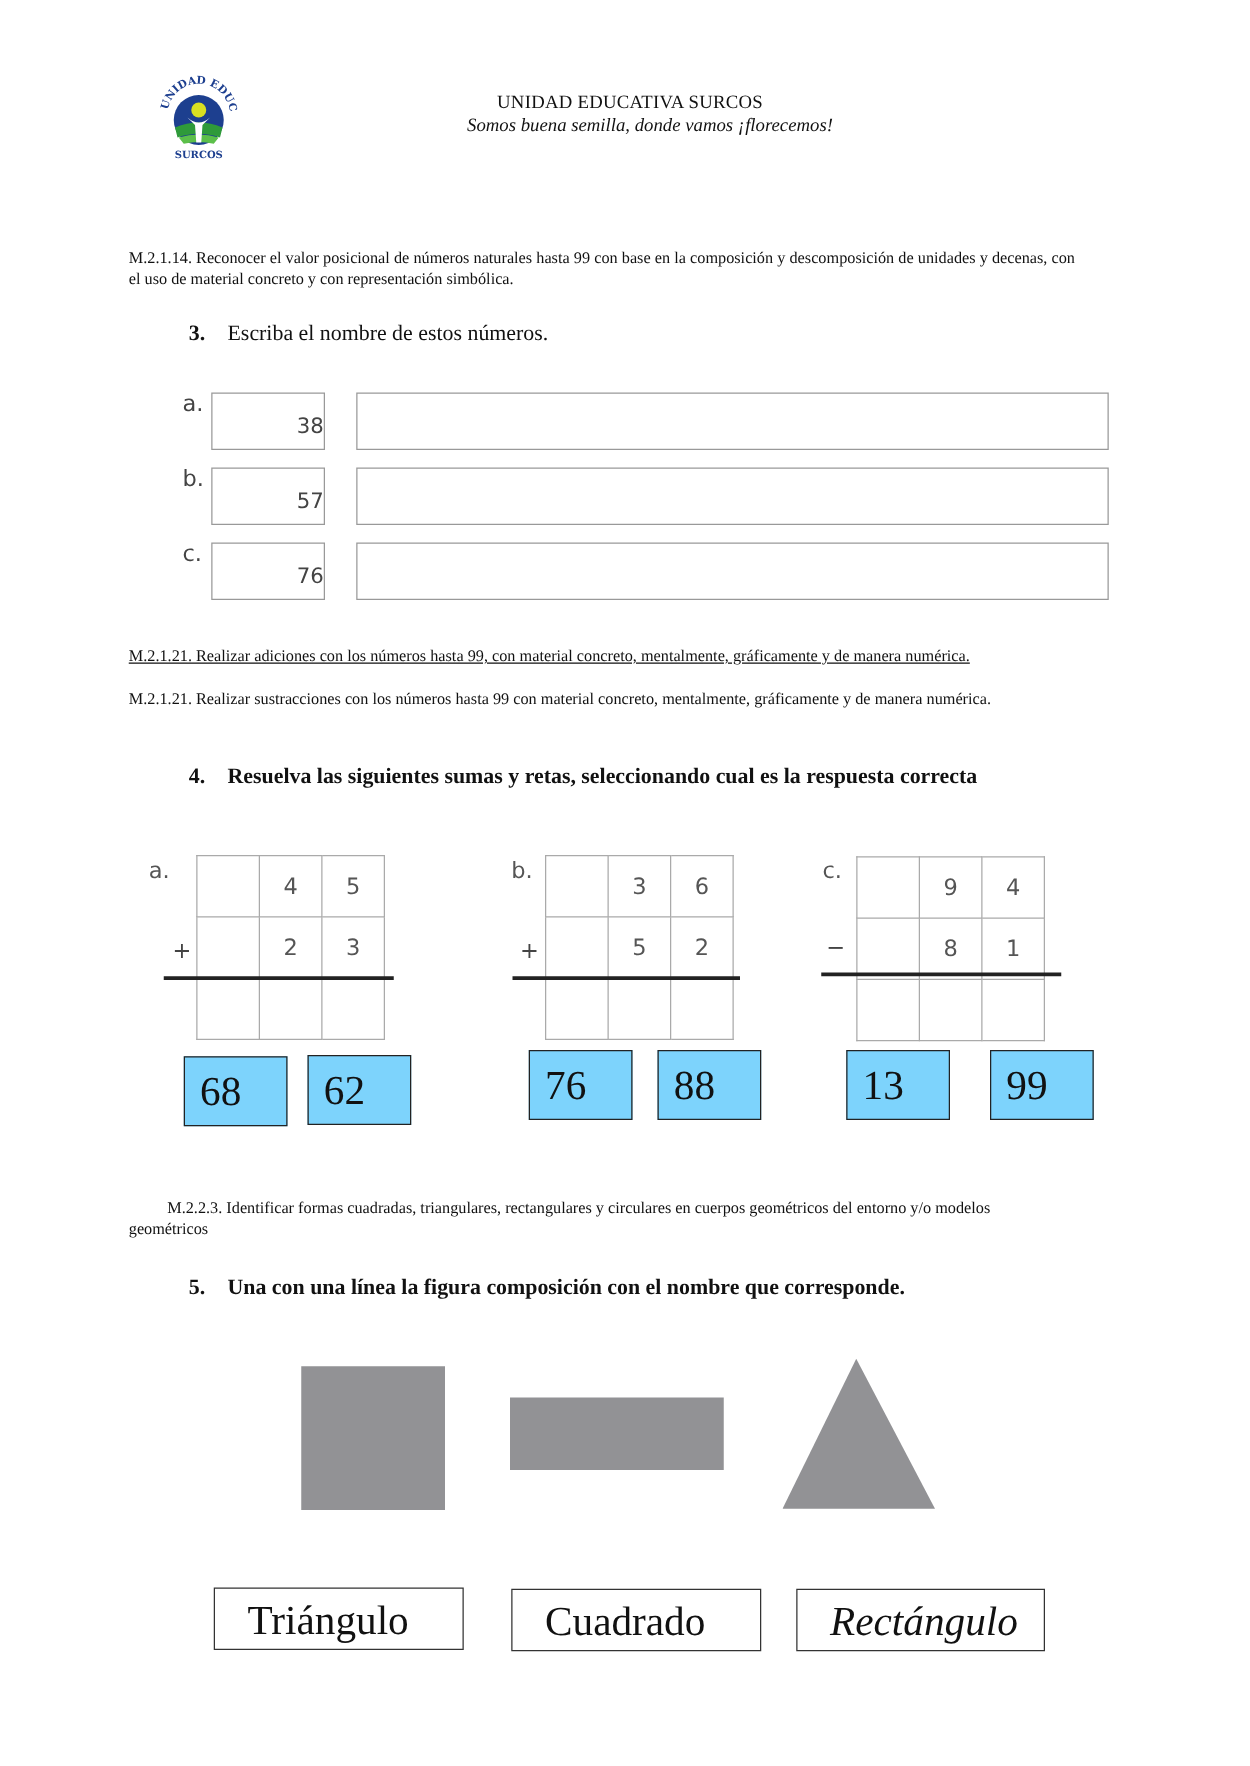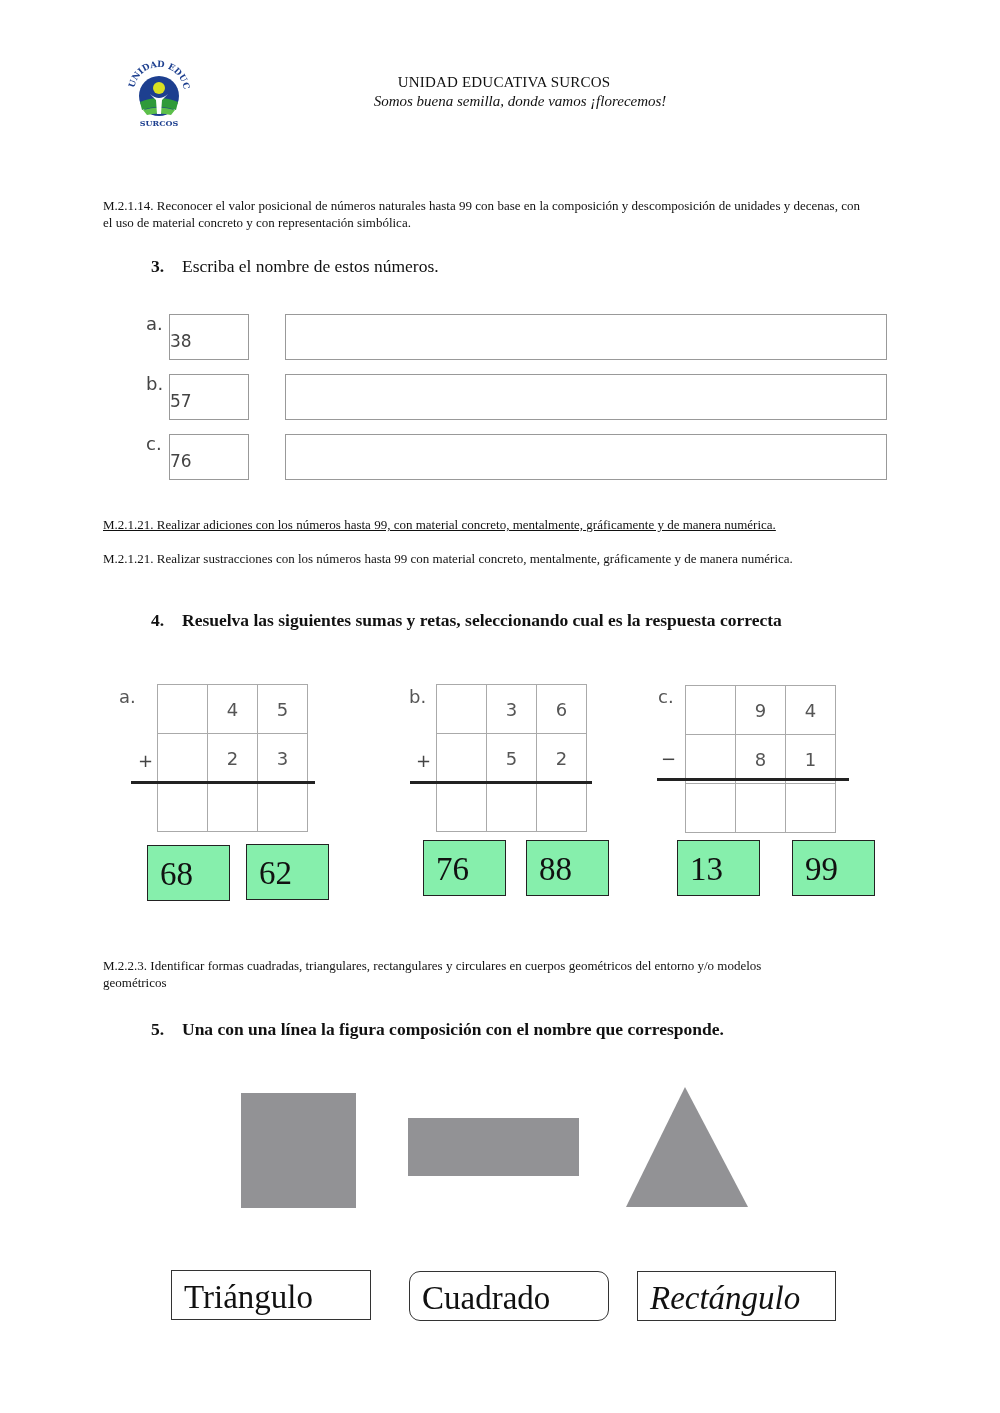--- a/index.html
+++ b/index.html
@@ -12,38 +12,38 @@
   .hdr-title { left: 0; width: 1008px; top: 74px; text-align: center; font-size: 15px; letter-spacing: 0.2px; }
   .hdr-motto { left: 0; width: 1040px; top: 93px; text-align: center; font-size: 15px; font-style: italic; }
 
   .objective { left: 103px; width: 757px; font-size: 13px; line-height: 17px; text-align: justify; text-align-last: left; }
   .question { left: 151px; font-size: 17.5px; }
   .question .num { font-weight: bold; display: inline-block; width: 31px; }
   .question.bold { font-weight: bold; }
 
   
   .q3-letter { font-family: "DejaVu Sans", sans-serif; font-size: 18px; color: #444; left: 146px; }
-  .q3-numbox { left: 169px; width: 80px; height: 46px; border: 1px solid #999; box-sizing: border-box;
-               font-family: "DejaVu Sans", sans-serif; font-size: 17px; color: #444; text-align: left; line-height: 52px; }
+  .q3-numbox { left: 169px; width: 91px; height: 46px; border: 1px solid #999; box-sizing: border-box;
+               font-family: "DejaVu Sans", sans-serif; font-size: 17px; color: #444; text-align: right; line-height: 52px; }
   .q3-answer { left: 285px; width: 602px; height: 46px; border: 1px solid #999; box-sizing: border-box; background: #fff; }
 
   
   .grid { border-collapse: collapse; position: absolute; }
   .grid td { width: 49px; height: 48px; border: 1.3px solid #aaa; text-align: center;
              font-family: "DejaVu Sans", sans-serif; font-size: 18px; color: #555; padding: 0; }
   .op-letter { font-family: "DejaVu Sans", sans-serif; font-size: 18px; color: #555; }
   .op-sign { font-family: "DejaVu Sans", sans-serif; font-size: 18px; color: #444; }
   .rule { height: 3px; background: #222; }
   .choice { width: 83px; height: 56px; border: 1px solid #222; box-sizing: border-box;
-            font-size: 33px; line-height: 56px; padding-left: 12px; cursor: pointer; background: #86efac; }
+            font-size: 33px; line-height: 56px; padding-left: 12px; cursor: pointer; background: #7dd3fc; }
 
   
   .shape { background: #929295; }
   .name-box { height: 50px; border: 1px solid #333; box-sizing: border-box; font-size: 33px;
-              line-height: 52px; padding-left: 12px; cursor: pointer; background: #fff; }
+              line-height: 52px; padding-left: 26px; cursor: pointer; background: #fff; }
 </style>
 </head>
 <body>
 
 <div class="abs logo">
   <svg width="66" height="70" viewBox="0 0 66 70">
     <defs>
         <path id="arc" d="M8,34 A25,25 0 0 1 58,34"></path>
       </defs>
     <text font-size="8.5" font-weight="bold" fill="#1d3f8f" font-family="DejaVu Serif, serif">
@@ -151,28 +151,28 @@
         <td></td>
         <td></td>
       </tr>
 </tbody>
   </table>
 <span class="abs op-sign" style="left:661px; top:748px;">−</span>
 <div class="abs rule" style="left:657px; top:778px; width:192px;"></div>
 <div class="abs choice" style="left:677px; top:840px;">13</div>
 <div class="abs choice" style="left:792px; top:840px;">99</div>
 
-<div class="abs objective" style="top:957px; width:720px; text-align:left;">M.2.2.3. Identificar formas cuadradas, triangulares, rectangulares y circulares en cuerpos geométricos del entorno y/o modelos geométricos</div>
+<div class="abs objective" style="top:957px; width:720px; text-align:center;">M.2.2.3. Identificar formas cuadradas, triangulares, rectangulares y circulares en cuerpos geométricos del entorno y/o modelos geométricos</div>
 <div class="abs question bold" style="top:1019px;">
   <span class="num">5.</span><span>Una con una línea la figura composición con el nombre que corresponde.</span>
 </div>
 
 <div class="abs shape" style="left:241px; top:1093px; width:115px; height:115px;"></div>
 <div class="abs shape" style="left:408px; top:1118px; width:171px; height:58px;"></div>
 <div class="abs" style="left:626px; top:1087px; width:122px; height:121px;">
   <svg width="122" height="121" viewBox="0 0 122 121">
       <polygon points="59,0 122,120 0,120" fill="#929295"></polygon>
     </svg>
 </div>
 
 <div class="abs name-box" style="left:171px; top:1270px; width:200px;">Triángulo</div>
-<div class="abs name-box" style="left:409px; top:1271px; width:200px;border-radius:11px;">Cuadrado</div>
+<div class="abs name-box" style="left:409px; top:1271px; width:200px;">Cuadrado</div>
 <div class="abs name-box" style="left:637px; top:1271px; width:199px;font-style:italic;">Rectángulo</div>
 
 </body></html>

